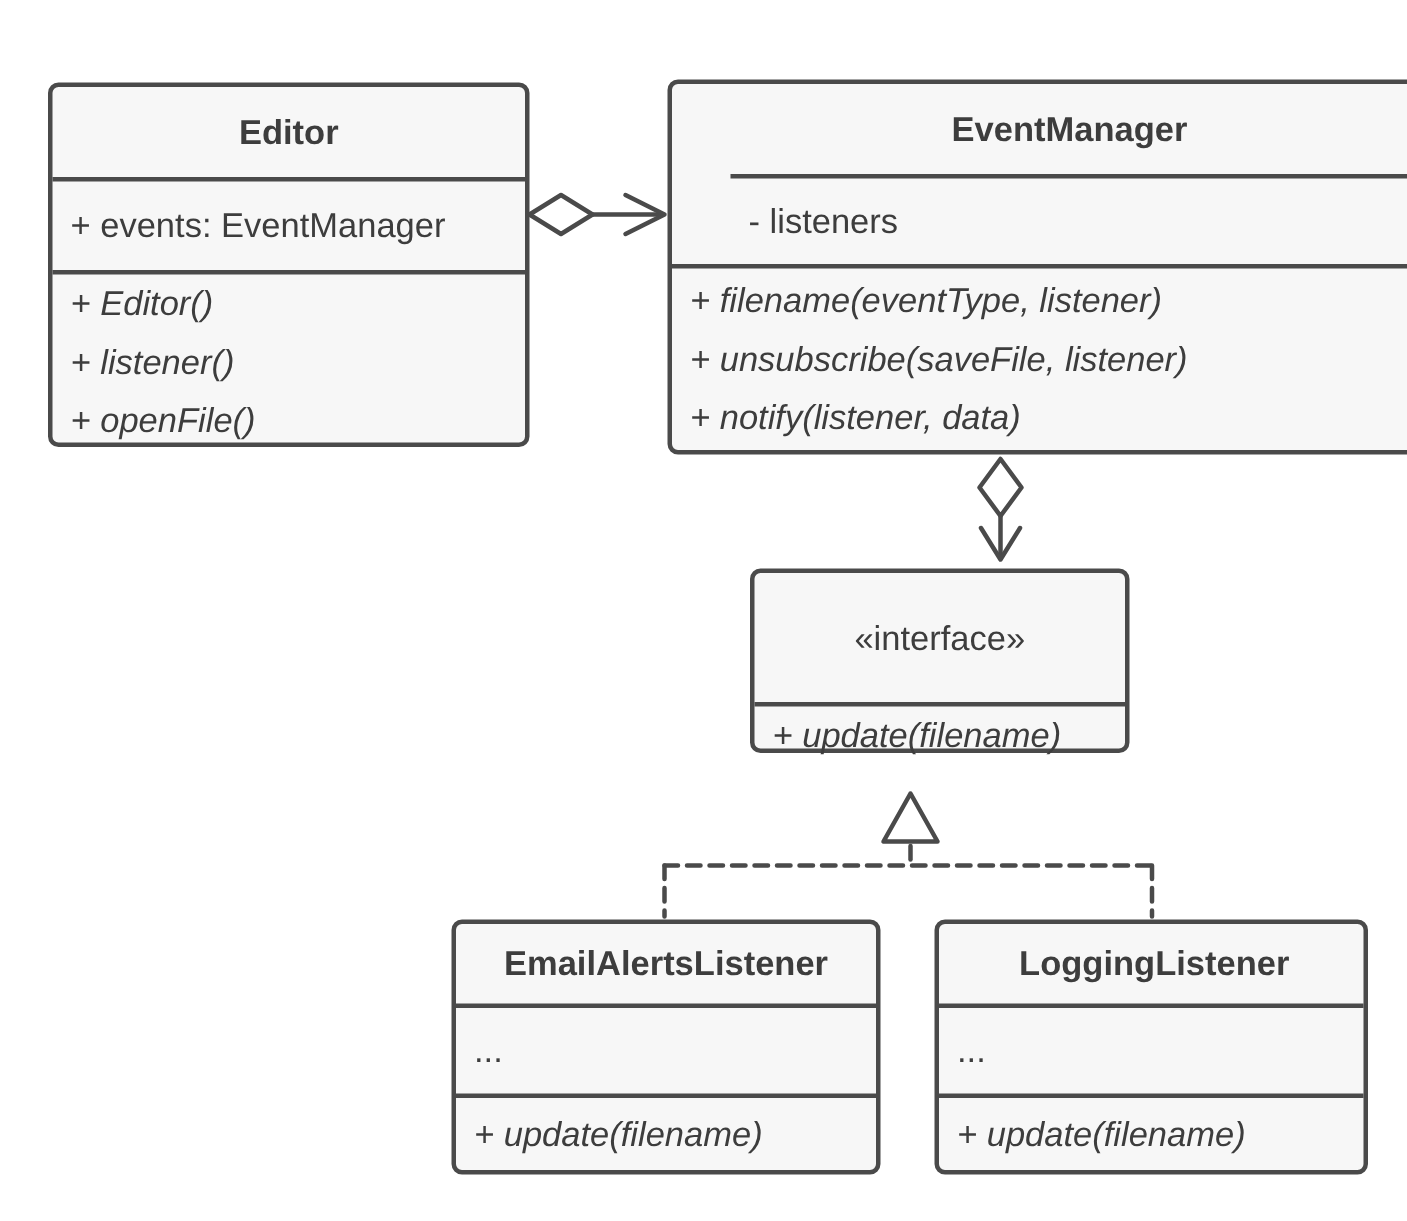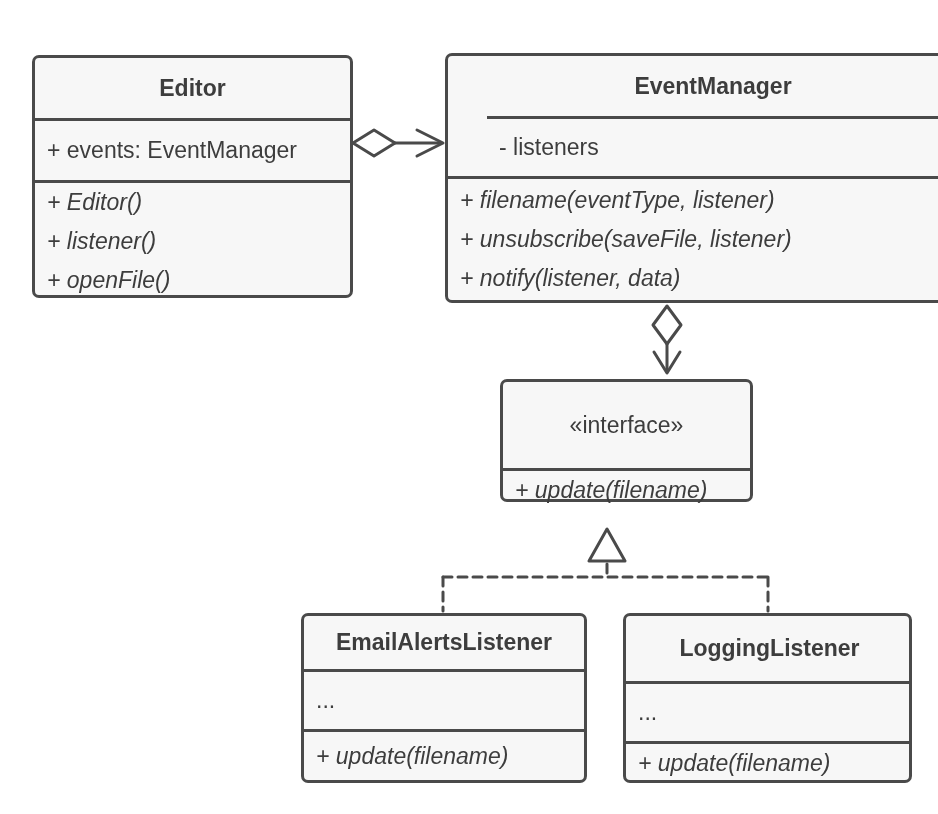--- a/index.html
+++ b/index.html
@@ -154,21 +154,21 @@
     </div>
     <div class="compartment divider" style="height:60px;">
       <div class="member-line">...</div>
     </div>
     <div class="compartment divider grow">
       <div class="member-line">+ update(filename)</div>
     </div>
   </div>
 
   <div class="class-box" style="left:623px; top:613px; width:289px; height:170px;">
-    <div class="compartment title-comp" style="height:65px;padding-left:16px;">
+    <div class="compartment title-comp" style="height:53px;padding-left:16px;">
       <span class="class-name">LoggingListener</span>
     </div>
     <div class="compartment divider" style="height:60px;">
       <div class="member-line">...</div>
     </div>
     <div class="compartment divider grow">
       <div class="member-line">+ update(filename)</div>
     </div>
   </div>
 

